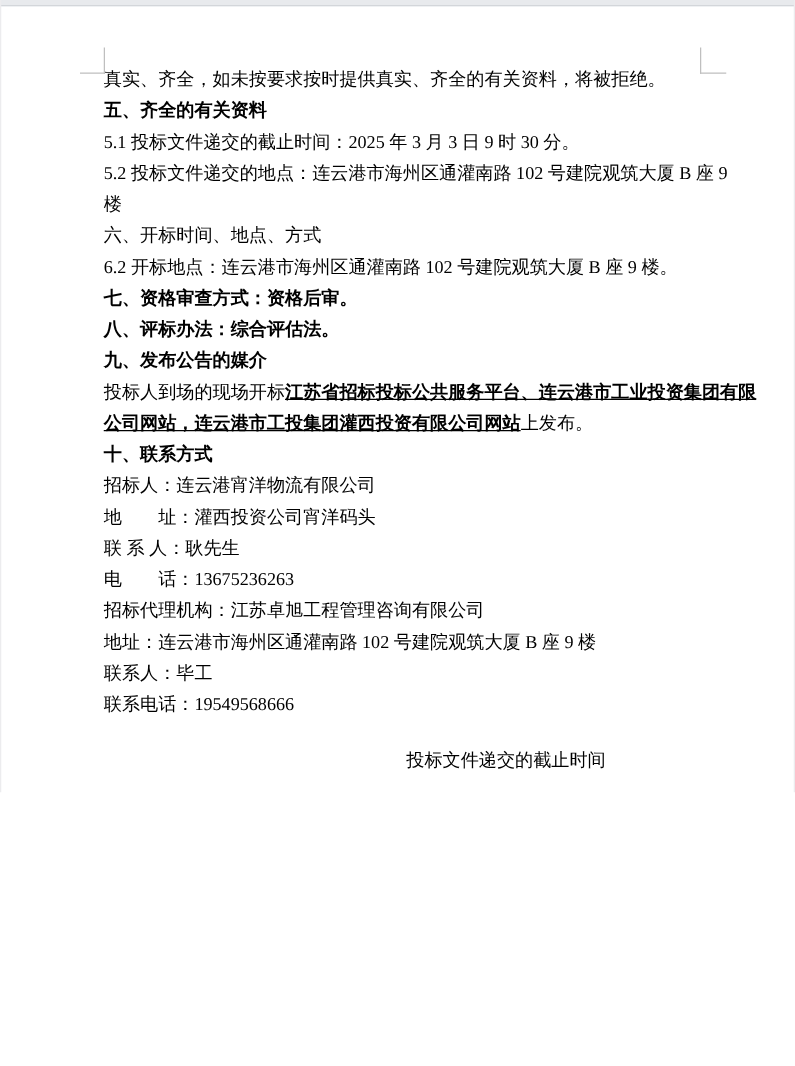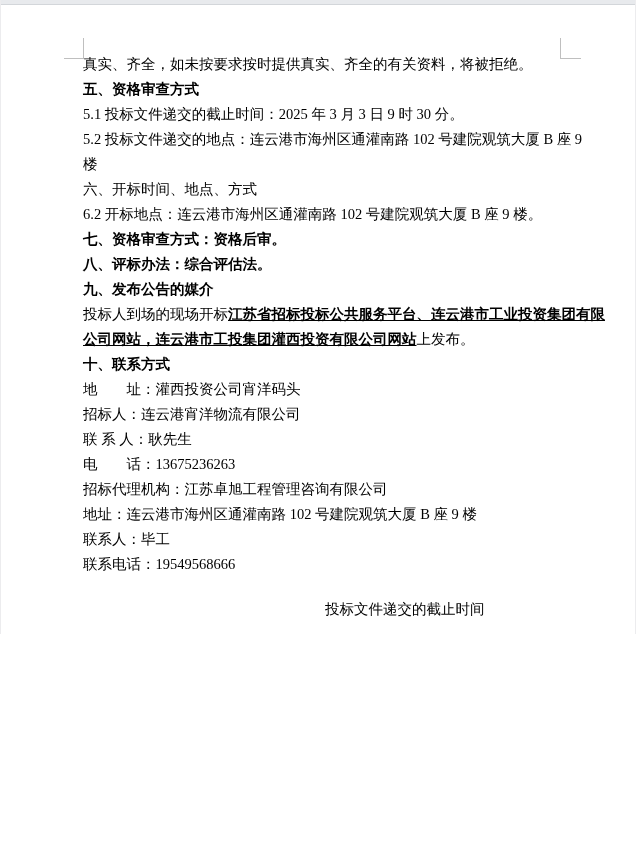--- a/index.html
+++ b/index.html
@@ -104,38 +104,38 @@
   <div class="side-edge-right"></div>
 
   <div class="crop crop-tl"></div>
   <div class="crop crop-tr"></div>
   <div class="crop crop-bl"></div>
   <div class="crop crop-br"></div>
 
   <div class="content">
     <p>真实、齐全，如未按要求按时提供真实、齐全的有关资料，将被拒绝。</p>
 
-    <p class="bold">五、资格审查方式</p>
+    <p class="bold">五、齐全的有关资料</p>
     <p class="line-indent">5.1 投标文件递交的截止时间：2025 年 3 月 3 日 9 时 30 分。</p>
     <p class="line-indent">5.2 投标文件递交的地点：连云港市海州区通灌南路 102 号建院观筑大厦 B 座 9</p>
     <p>楼</p>
 
     <p>六、开标时间、地点、方式</p>
     <p class="line-indent">6.2 开标地点：连云港市海州区通灌南路 102 号建院观筑大厦 B 座 9 楼。</p>
 
     <p class="bold">七、资格审查方式：资格后审。</p>
     <p class="bold">八、评标办法：综合评估法。</p>
 
     <p class="bold">九、发布公告的媒介</p>
     <p class="line-indent"><span>投标人到场的现场开标</span><span class="bold-underline">江苏省招标投标公共服务平台、连云港市工业投资集团有限</span></p>
     <p><span class="bold-underline">公司网站，连云港市工投集团灌西投资有限公司网站</span><span>上发布。</span></p>
 
     <p class="bold">十、联系方式</p>
+    <p class="line-indent">招标人：连云港宵洋物流有限公司</p>
     <p class="line-indent">地　　址：灌西投资公司宵洋码头</p>
-    <p class="line-indent">招标人：连云港宵洋物流有限公司</p>
     <p class="line-indent">联 系 人：耿先生</p>
     <p class="line-indent">电　　话：13675236263</p>
     <p class="line-indent">招标代理机构：江苏卓旭工程管理咨询有限公司</p>
     <p class="line-indent">地址：连云港市海州区通灌南路 102 号建院观筑大厦 B 座 9 楼</p>
     <p class="line-indent">联系人：毕工</p>
     <p class="line-indent">联系电话：19549568666</p>
 
     <p class="signature-company">投标文件递交的截止时间</p>
   </div>
 

